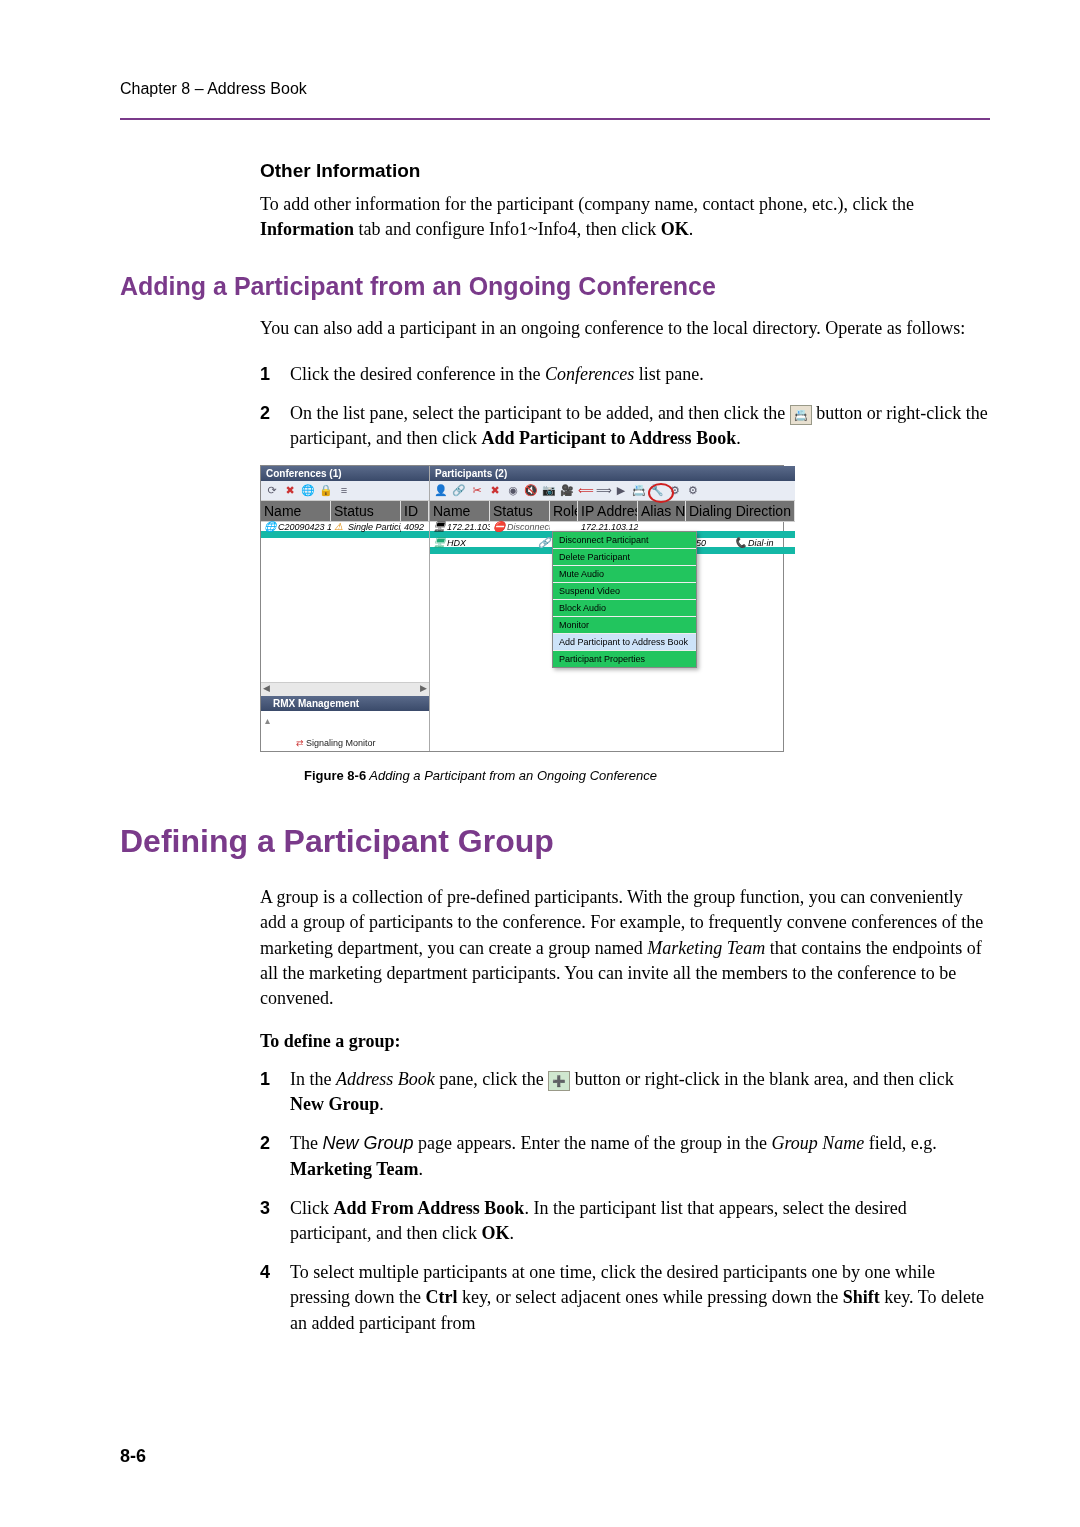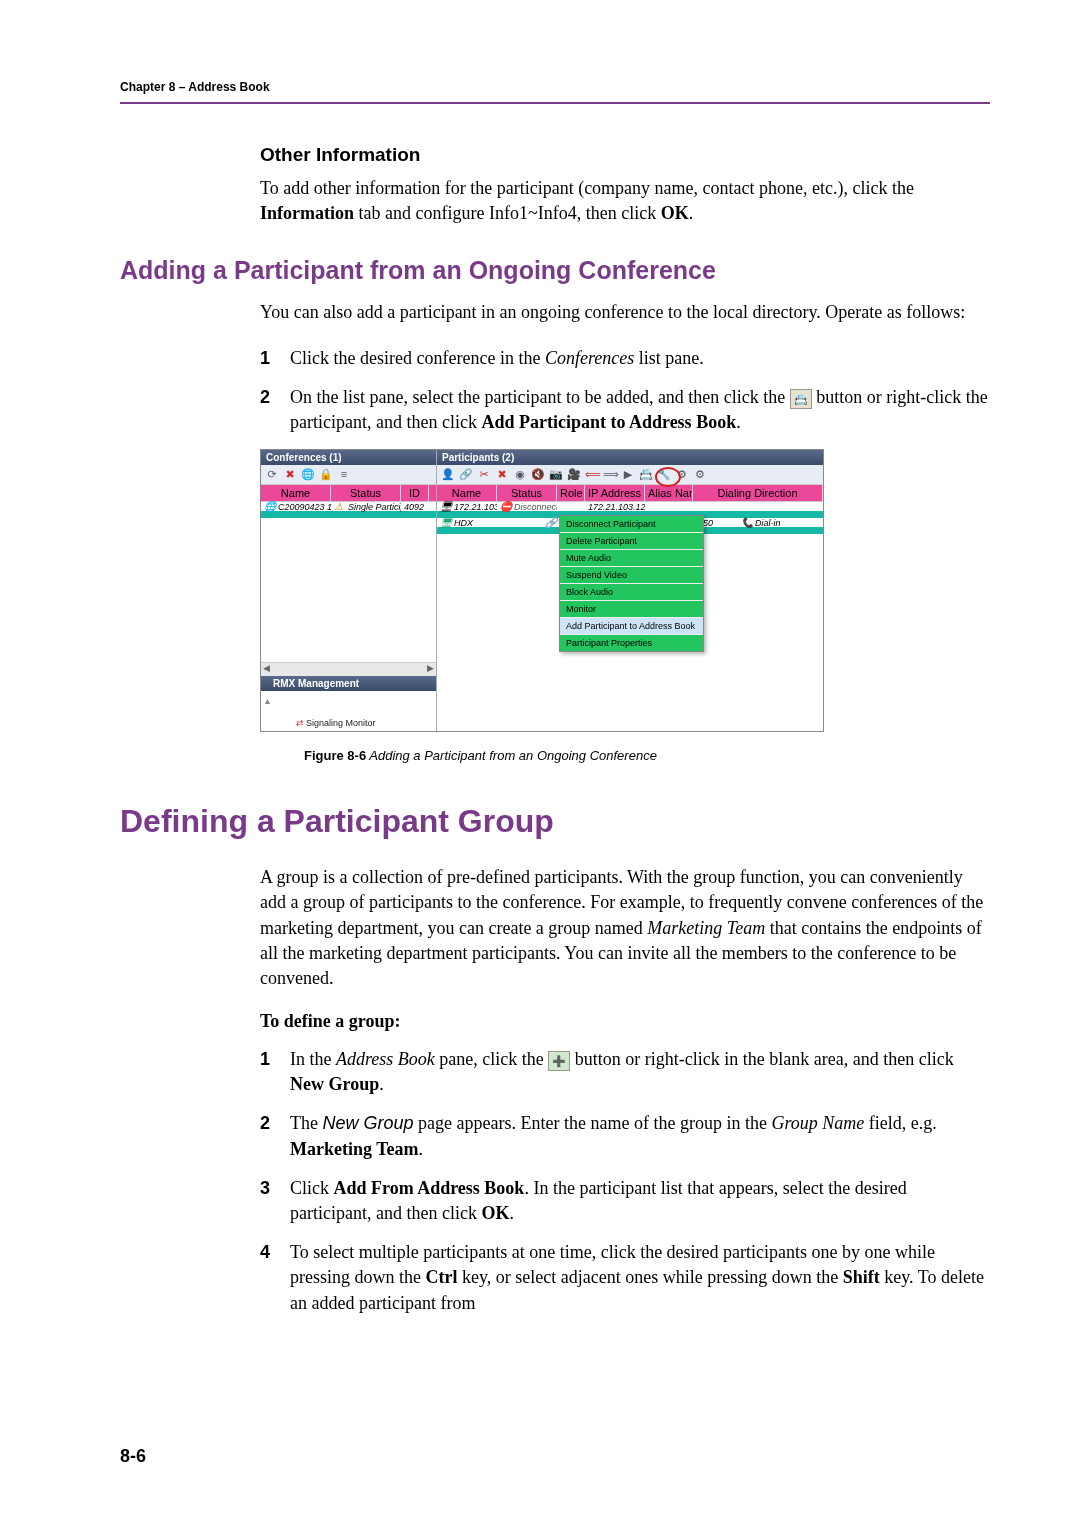--- a/index.html
+++ b/index.html
@@ -8,24 +8,24 @@
       height: 1527px;
       background: #fff;
       font-family: Georgia, 'Times New Roman', serif;
       font-size: 18px;
       color: #000;
       padding: 80px 90px 60px 120px;
       position: relative;
     }
     .header-chapter {
       font-family: Arial, sans-serif;
-      font-weight: bold;
-      font-size: 12px;
+      font-weight: normal;
+      font-size: 16px;
       color: #000;
-      margin-bottom: 8px;
+      margin-bottom: 20px;
     }
     .header-line {
       border-top: 2px solid #7a3a8a;
       margin-bottom: 40px;
     }
     .sub-heading {
       font-family: Arial, sans-serif;
       font-weight: bold;
       font-size: 19px;
       color: #000;
@@ -114,21 +114,21 @@
       font-size: 18px;
     }
 
     
     .screenshot {
       display: flex;
       border: 1px solid #888;
       font-family: Tahoma, Arial, sans-serif;
       font-size: 10px;
       background: #fff;
-      width: 564px;
+      width: 524px;
     }
     .conf-pane { width: 176px; border-right: 1px solid #aaa; display:flex; flex-direction:column; }
     .part-pane { flex:1; display:flex; flex-direction:column; position: relative; }
     .pane-title {
       background: linear-gradient(#5a6a8a,#3a4a6a);
       color: #fff;
       padding: 2px 5px;
       font-size: 10px;
       font-weight: bold;
     }
@@ -143,24 +143,23 @@
     }
     .tb-icon {
       width: 14px; height: 14px;
       display:inline-block;
       color: #556;
       font-size: 11px;
       text-align: center;
     }
     .col-headers {
       display:flex;
-      background:#ec4899;
+      background:#737373;
       border-bottom:1px solid #ccc;
-      font-size:11px;
-      text-align:center;
+      font-size:14px;
     }
     .col-headers > div { padding:2px 3px; border-right:1px solid #ddd; white-space:nowrap; overflow:hidden; }
     .data-row {
       display:flex;
       font-size:9px;
       border-bottom:7px solid #14b8a6;
       align-items:center;
       height:16px;
       font-style:italic;
     }

